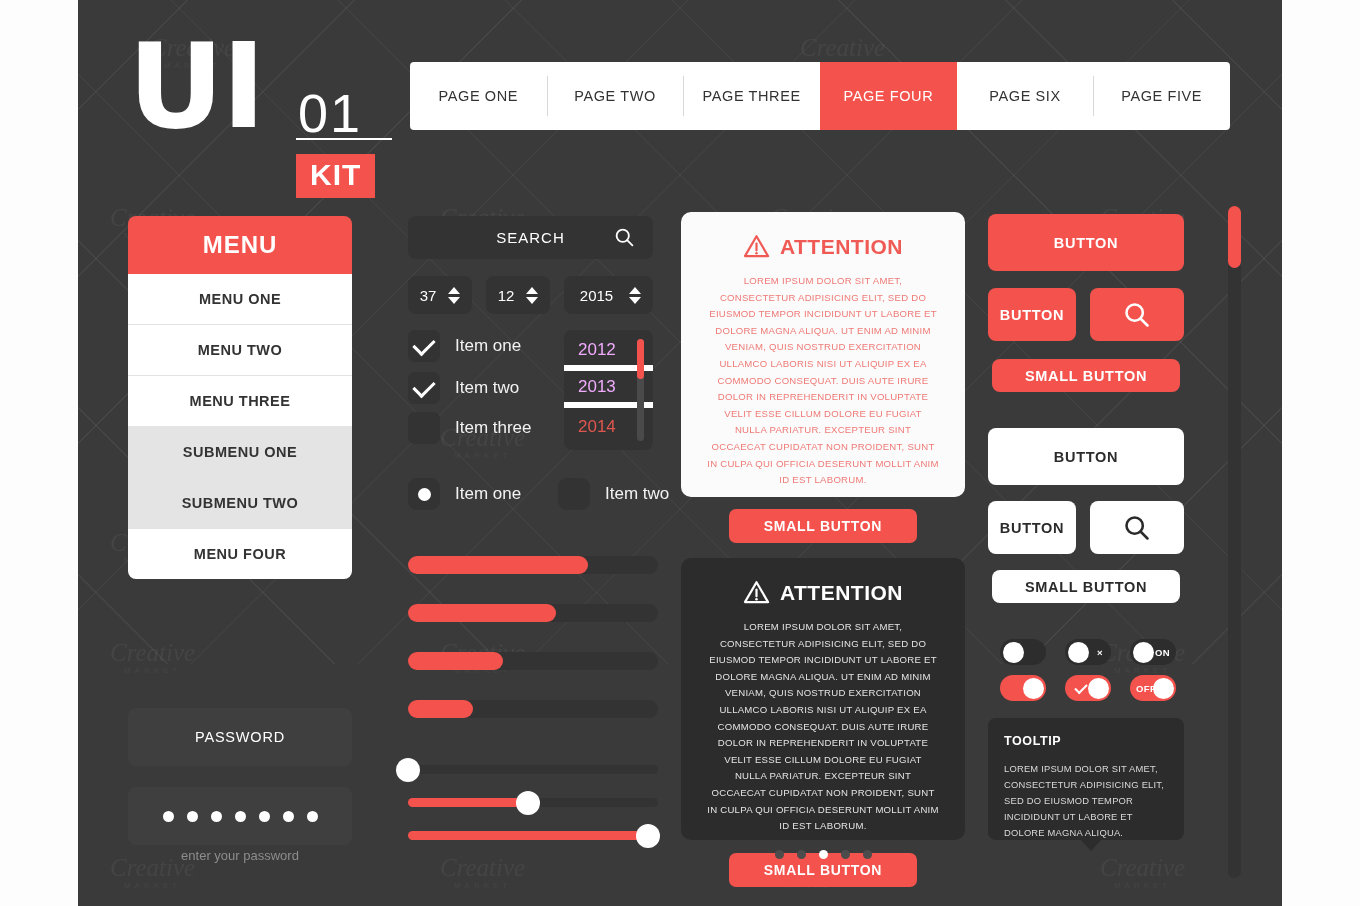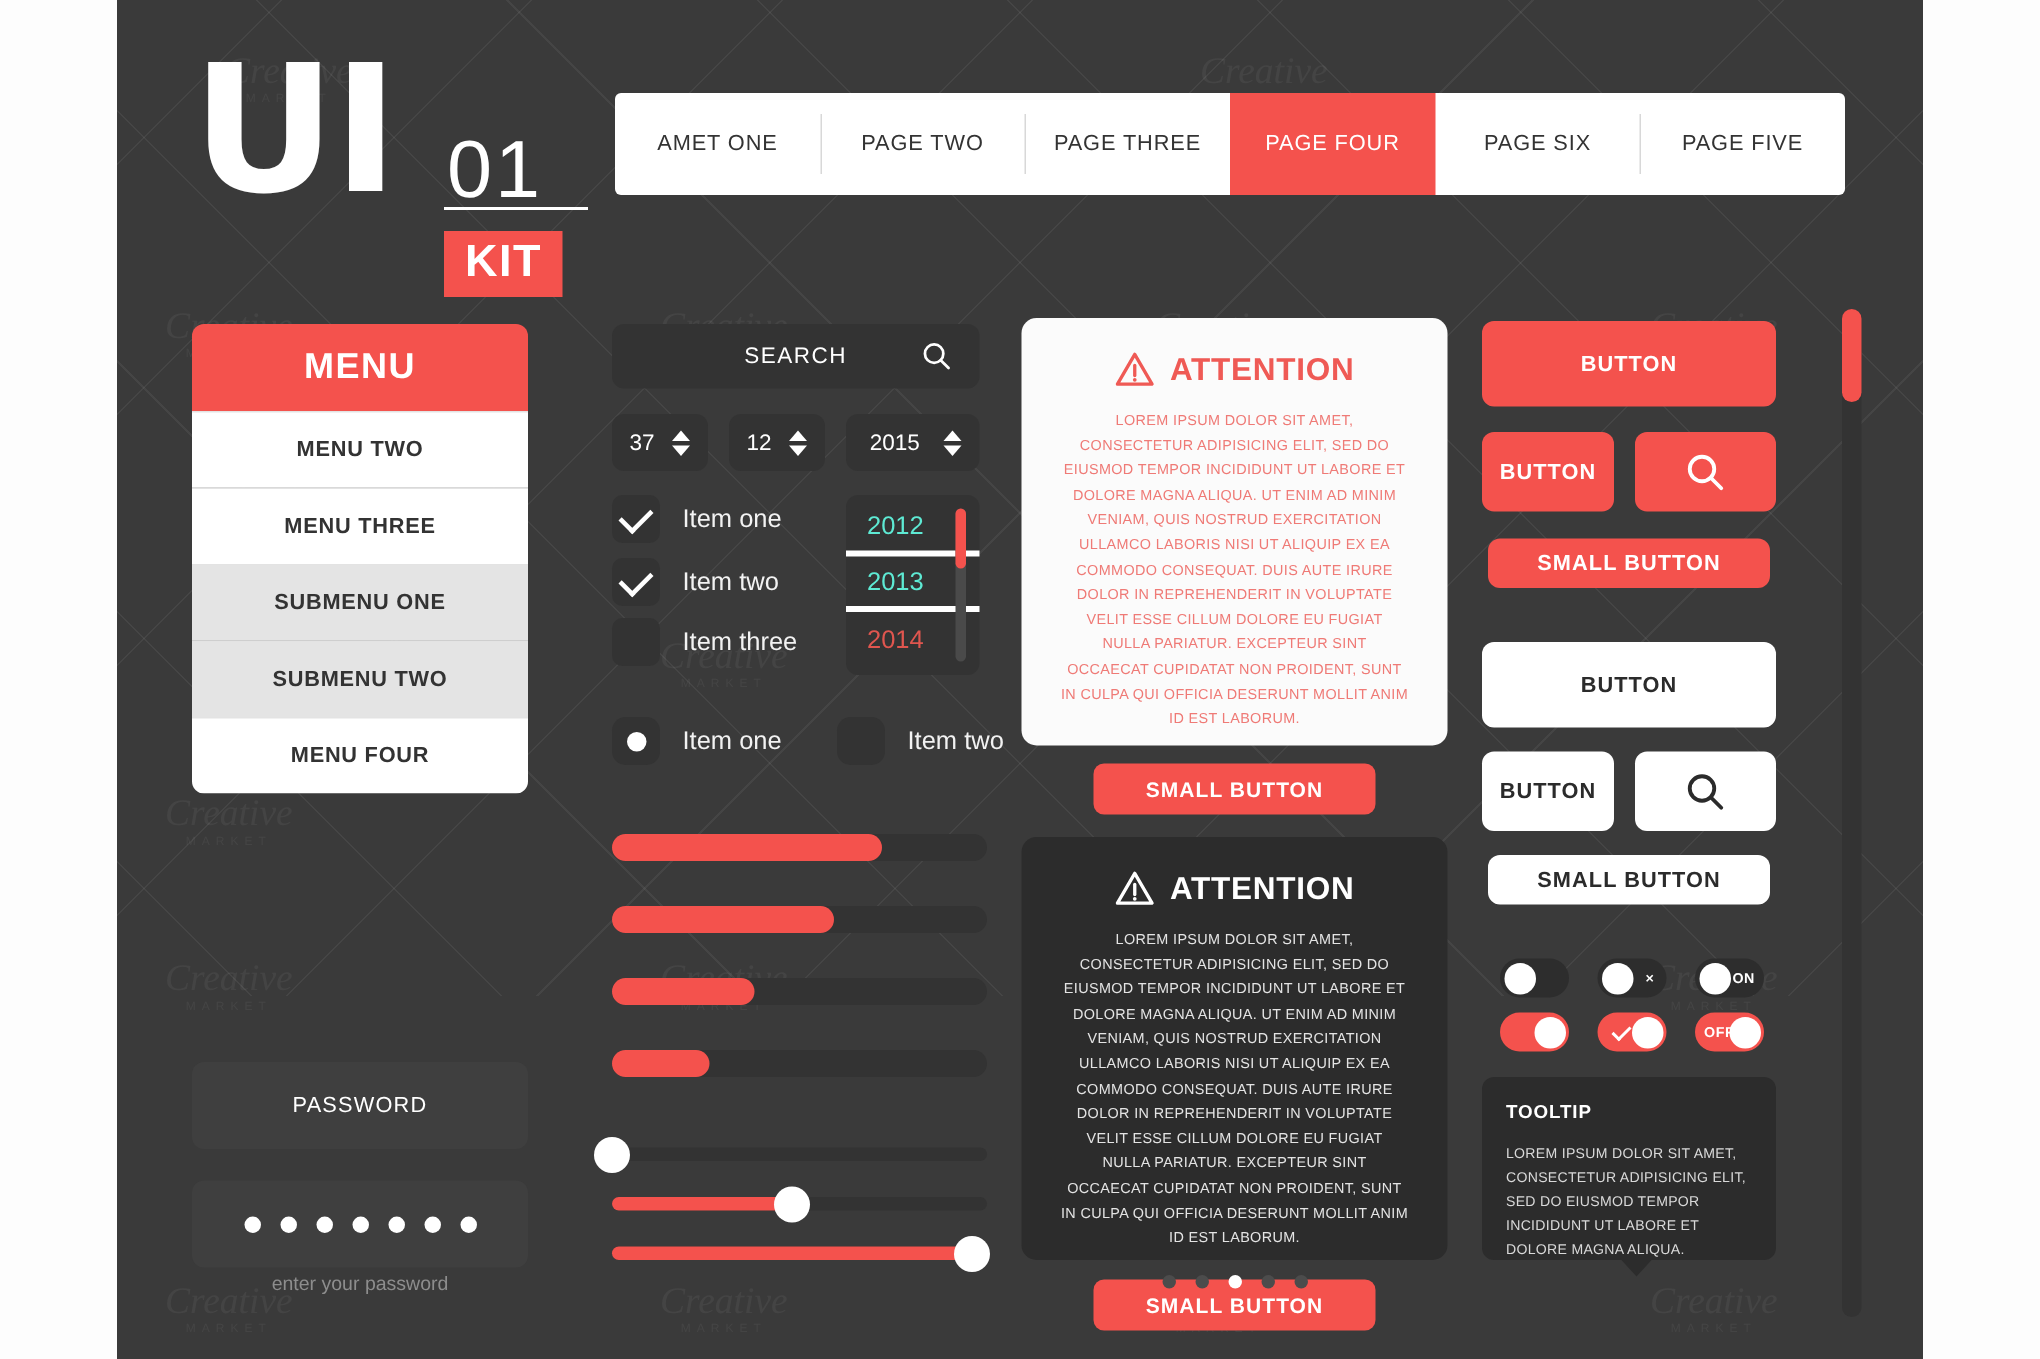--- a/index.html
+++ b/index.html
@@ -93,22 +93,22 @@
     align-items:center;justify-content:center;}
   .chk .lbl{color:#f2f2f2;font-size:17px;}
   .tick{width:17px;height:10px;border-left:3.4px solid #fff;border-bottom:3.4px solid #fff;
     transform:rotate(-45deg);margin-top:-4px;}
   .radio .box{border-radius:9px;}
   .radio .dot{width:13px;height:13px;border-radius:50%;background:#fff;}
 
   
   .years{position:absolute;left:564px;top:330px;width:89px;height:120px;background:#333;
     border-radius:8px;z-index:25;padding-top:4px;box-sizing:border-box;}
-  .years .yr{height:37px;display:flex;align-items:center;padding-left:14px;color:#5eead4;font-size:17px;
-    border-bottom:4px solid #ffffff;box-sizing:border-box;}
+  .years .yr{height:37px;display:flex;align-items:center;padding-left:14px;color:#f0abfc;font-size:17px;
+    border-bottom:6px solid #ffffff;box-sizing:border-box;}
   .years .yr.sel{color:#e0564f;border-bottom:none;}
   .years .sb{position:absolute;right:9px;top:9px;width:7px;height:102px;background:#4a4a4a;border-radius:4px;}
   .years .sb i{position:absolute;left:0;top:0;width:7px;height:40px;background:#f4524d;border-radius:4px;display:block;}
 
   
   .pbar{position:absolute;left:408px;width:250px;height:18px;background:#333;border-radius:9px;z-index:25;}
   .pbar i{display:block;height:18px;background:#f4524d;border-radius:9px;}
 
   
   .sld{position:absolute;left:408px;width:250px;height:9px;background:#333;border-radius:5px;z-index:25;}
@@ -170,30 +170,31 @@
 
 <div id="root">
 
   <div class="logo">
     <div class="logo-ui">UI</div>
     <div class="logo-01">01</div>
     <div class="logo-kit">KIT</div>
   </div>
 
   <div class="topnav">
-    <div class="tab">AMET ONE</div>
+    <div class="tab">PAGE ONE</div>
     <div class="tab">PAGE TWO</div>
     <div class="tab">PAGE THREE</div>
     <div class="tab active">PAGE FOUR</div>
     <div class="tab">PAGE SIX</div>
     <div class="tab">PAGE FIVE</div>
   </div>
 
   <div class="menu">
     <div class="menu-head">MENU</div>
+    <div class="menu-item first">MENU ONE</div>
     <div class="menu-item">MENU TWO</div>
     <div class="menu-item">MENU THREE</div>
     <div class="menu-item sub">SUBMENU ONE</div>
     <div class="menu-item sub">SUBMENU TWO</div>
     <div class="menu-item">MENU FOUR</div>
   </div>
 
   <div class="fld pass">PASSWORD</div>
   <div class="fld dots">
     <div class="dotrow">

